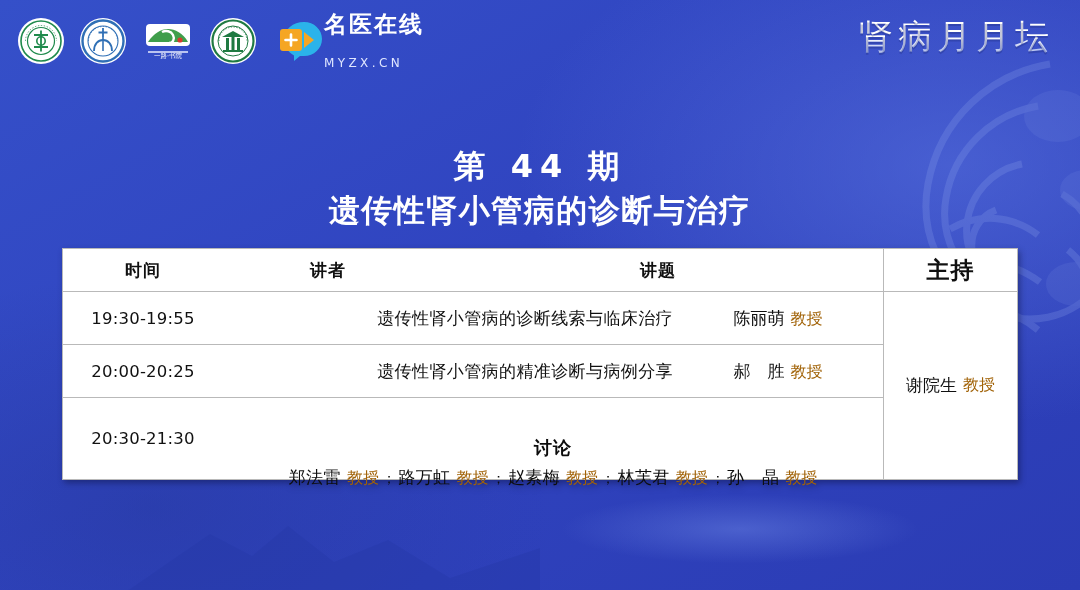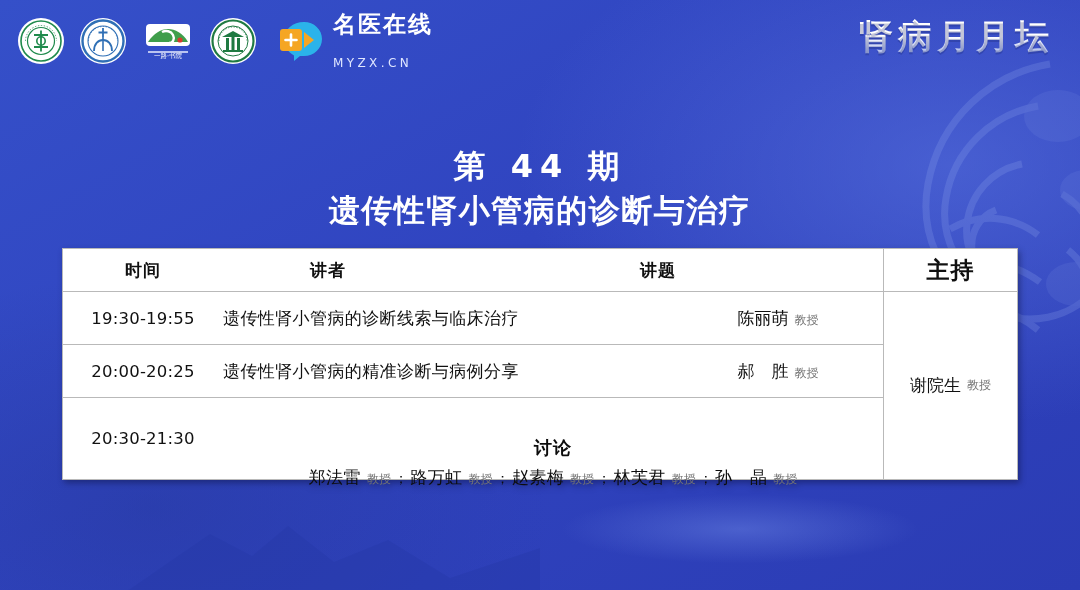--- a/index.html
+++ b/index.html
@@ -56,38 +56,38 @@
     display: flex; align-items: center; justify-content: center;
   }
   .seal svg { display:block; }
 
   .sq-logo {
     width: 52px; height: 46px; flex: 0 0 auto;
     display:flex; align-items:center; justify-content:center;text-align:right;
   }
 
   .brand {
-    display: flex; align-items: center; gap: 9px; margin-left: 8px;
+    display: flex; align-items: center; margin-left: 8px;
   }
   .brand-mark { width: 44px; height: 42px; flex: 0 0 auto; }
   .brand-text { display: flex; flex-direction: column; justify-content: center; }
   .brand-cn {
     color: #ffffff; font-size: 23px; font-weight: 700;
     letter-spacing: 2px; line-height: 1.05;
     font-family: "DejaVu Sans", "Liberation Sans", sans-serif;
   }
   .brand-en {
     color: #dfe6ff; font-size: 12px; letter-spacing: 3.4px;
     font-weight: 400; margin-top: 20px;
   }
 
   
   .series-title {
     position: absolute; right: 26px; top: 14px;
-    font-size: 34px; font-weight: 700; letter-spacing: 5px;
+    font-size: 34px; font-weight: 400; letter-spacing: 5px;
     color: #ffffff;
     background: linear-gradient(180deg, #ffffff 0%, #ffffff 52%, #c3cdf2 78%, #97a7e0 100%);
     -webkit-background-clip: text; background-clip: text;
     -webkit-text-fill-color: transparent; color: transparent;
     text-shadow: 0 2px 0 rgba(20,30,100,.25);
     line-height: 1.3;
   }
 
   
   .issue {
@@ -143,29 +143,29 @@
   .row:last-child { border-bottom: none; }
   .r1, .r2 { height: 53px; }
   .r3 { height: 81px; }
 
   .cell-time {
     width: 160px; text-align: center;
     font-size: 16.5px; color: #111; letter-spacing: .2px;
     font-family: "DejaVu Sans", "Liberation Sans", sans-serif;
   }
   .cell-topic {
-    flex: 1; text-align: left;
+    flex: 1; text-align: right;
     font-size: 17px; color: #101010; letter-spacing: .4px;
   }
   .cell-spk {
     width: 210px; text-align: center;
     font-size: 17px; color: #101010; white-space: nowrap;
   }
   .title-suffix {
-    font-size: 12px; margin-left: 6px; letter-spacing: 0; color: #737373;
+    font-size: 16px; margin-left: 6px; letter-spacing: 0; color: #a16207;
   }
 
   .disc-wrap { flex: 1; display: flex; align-items: center; margin-top: 48px; }
   .disc-inner { flex: 1; text-align: center; padding: 0 8px; }
   .disc-label {
     font-size: 18px; font-weight: 700; color: #0c0c0c; letter-spacing: 1px;
     margin-bottom: 6px;
   }
   .disc-people {
     font-size: 17px; color: #0d0d0d; letter-spacing: .4px;

